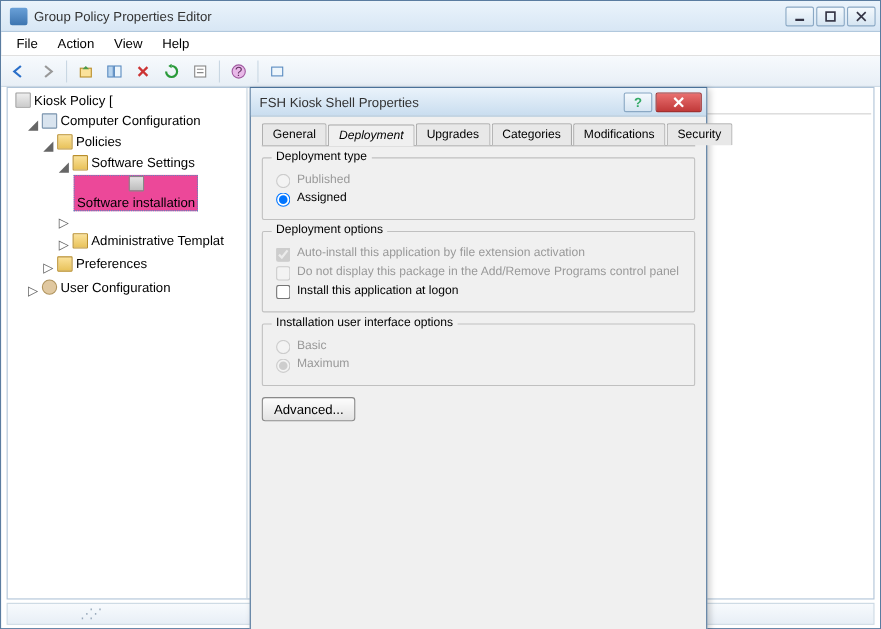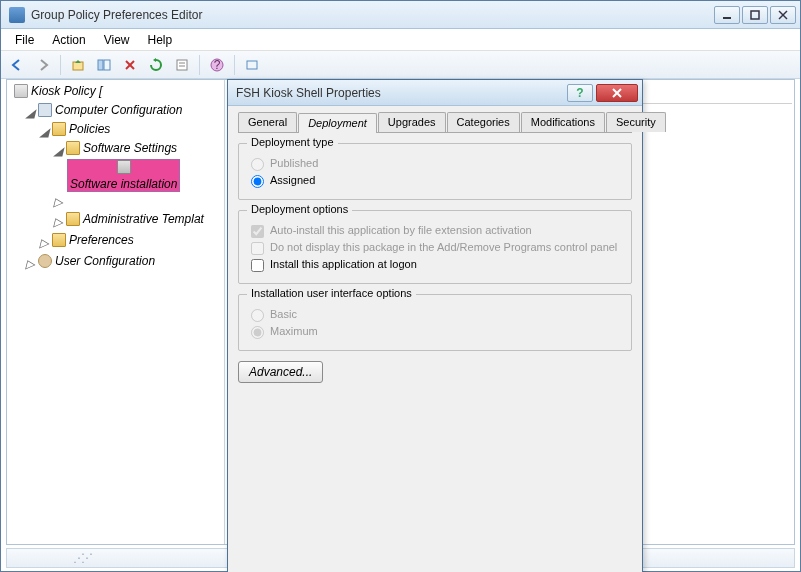--- a/index.html
+++ b/index.html
@@ -19,21 +19,21 @@
 .splitter { display: flex; height: 100%; }
 .tree-pane { width: 218px; border-right: 1px solid #c9d7e3; overflow: hidden; padding: 2px; }
 .content-pane { flex: 1; padding: 2px; }
 .content-header { height: 22px; display:flex; align-items:center; border-bottom: 1px solid #d0d0d0; font-size: 11px; color: #444; }
 .content-header > div:first-child { width: 80px; padding-left: 6px; border-right: 1px solid #d0d0d0; }
 .content-header > div:last-child { flex:1; padding-left: 6px; }
 .content-row { height: 20px; display:flex; align-items:center; }
 .content-row > div:first-child { width: 80px; padding-left: 6px; }
 .content-row > div:last-child { flex:1; padding-left: 6px; white-space: nowrap; overflow: hidden; }
 .tree ul { list-style: none; margin: 0; padding-left: 14px; }
-.tree > ul { padding-left: 2px; font-style: italic; }
+.tree > ul { padding-left: 2px; }
 .tree li { padding: 1px 0; white-space: nowrap; }
 .tree-label { display: inline-flex; align-items: center; gap: 3px; padding: 1px 3px; }
 .tree-label.sel { background: #ec4899; border: 1px dotted #5a8bc0; padding: 0 2px; flex-direction: column; }
 .toggle { display: inline-block; width: 10px; text-align: center; color: #666; cursor:pointer; }
 .ticon { width: 14px; height: 14px; display:inline-block; }
 .ti-root { background: linear-gradient(#eee,#ccc); border:1px solid #999; border-radius:1px; }
 .ti-comp { background: #d9e4ef; border:1px solid #7a93ad; border-radius:1px; }
 .ti-folder { background: linear-gradient(#fbe29a,#e8c25a); border:1px solid #b98e2a; border-radius:1px; }
 .ti-sw { background: linear-gradient(#e3e3e3,#bdbdbd); border:1px solid #888; border-radius:1px; }
 .ti-user { background: #e0c8a0; border:1px solid #b0945e; border-radius:50%; }
@@ -52,31 +52,31 @@
 .tab.active { background: #f0f0f0; position: relative; top: 1px; padding-bottom: 4px; font-style: italic; }
 .group { border: 1px solid #c0c0c0; border-radius: 2px; margin-bottom: 10px; padding: 10px 12px 8px 12px; position: relative; }
 .group-title { position: absolute; top: -8px; left: 8px; background: #f0f0f0; padding: 0 4px; font-size: 11px; }
 .opt { display:flex; align-items:flex-start; gap: 6px; margin: 3px 0; }
 .opt input { margin: 1px 0 0 0; }
 .opt span { font-size: 11px; }
 .opt.disabled span { color: #999; }
 .highlight { border: 3px solid #d92a2a; border-radius: 6px; padding: 4px 6px; margin: 2px -4px; }
 .dlg-footer { position:absolute; bottom: 10px; right: 12px; display:flex; gap: 6px; }
 .dlg-footer button, .adv-btn { padding: 3px 16px; border: 1px solid #8a8a8a; border-radius: 3px; background: linear-gradient(#fdfdfd,#e3e3e3); cursor:pointer; min-width: 74px; }
-.adv-btn { min-width: auto; padding: 3px 10px; font-style: italic; }
+.adv-btn { min-width: auto; padding: 3px 10px; }
 .ok-btn { border-color: #4a7fc0; box-shadow: 0 0 0 1px #a2c8ee inset; }
 svg { display: block; }
 </style>
 </head>
 <body>
 <div class="window">
 
   <div class="titlebar">
     <span class="title-icon"></span>
-    <span class="title-text">Group Policy Preferences Editor</span>
+    <span class="title-text">Group Policy Properties Editor</span>
     <div class="win-buttons">
       <div class="win-btn">
           <svg width="10" height="10">
             <line x1="1" y1="8" x2="9" y2="8" stroke="#334" stroke-width="2"></line>
           </svg>
         </div>
       <div class="win-btn">
           <svg width="10" height="10">
             <rect x="1" y="1" width="8" height="8" fill="none" stroke="#334" stroke-width="1.5"></rect>
           </svg>

